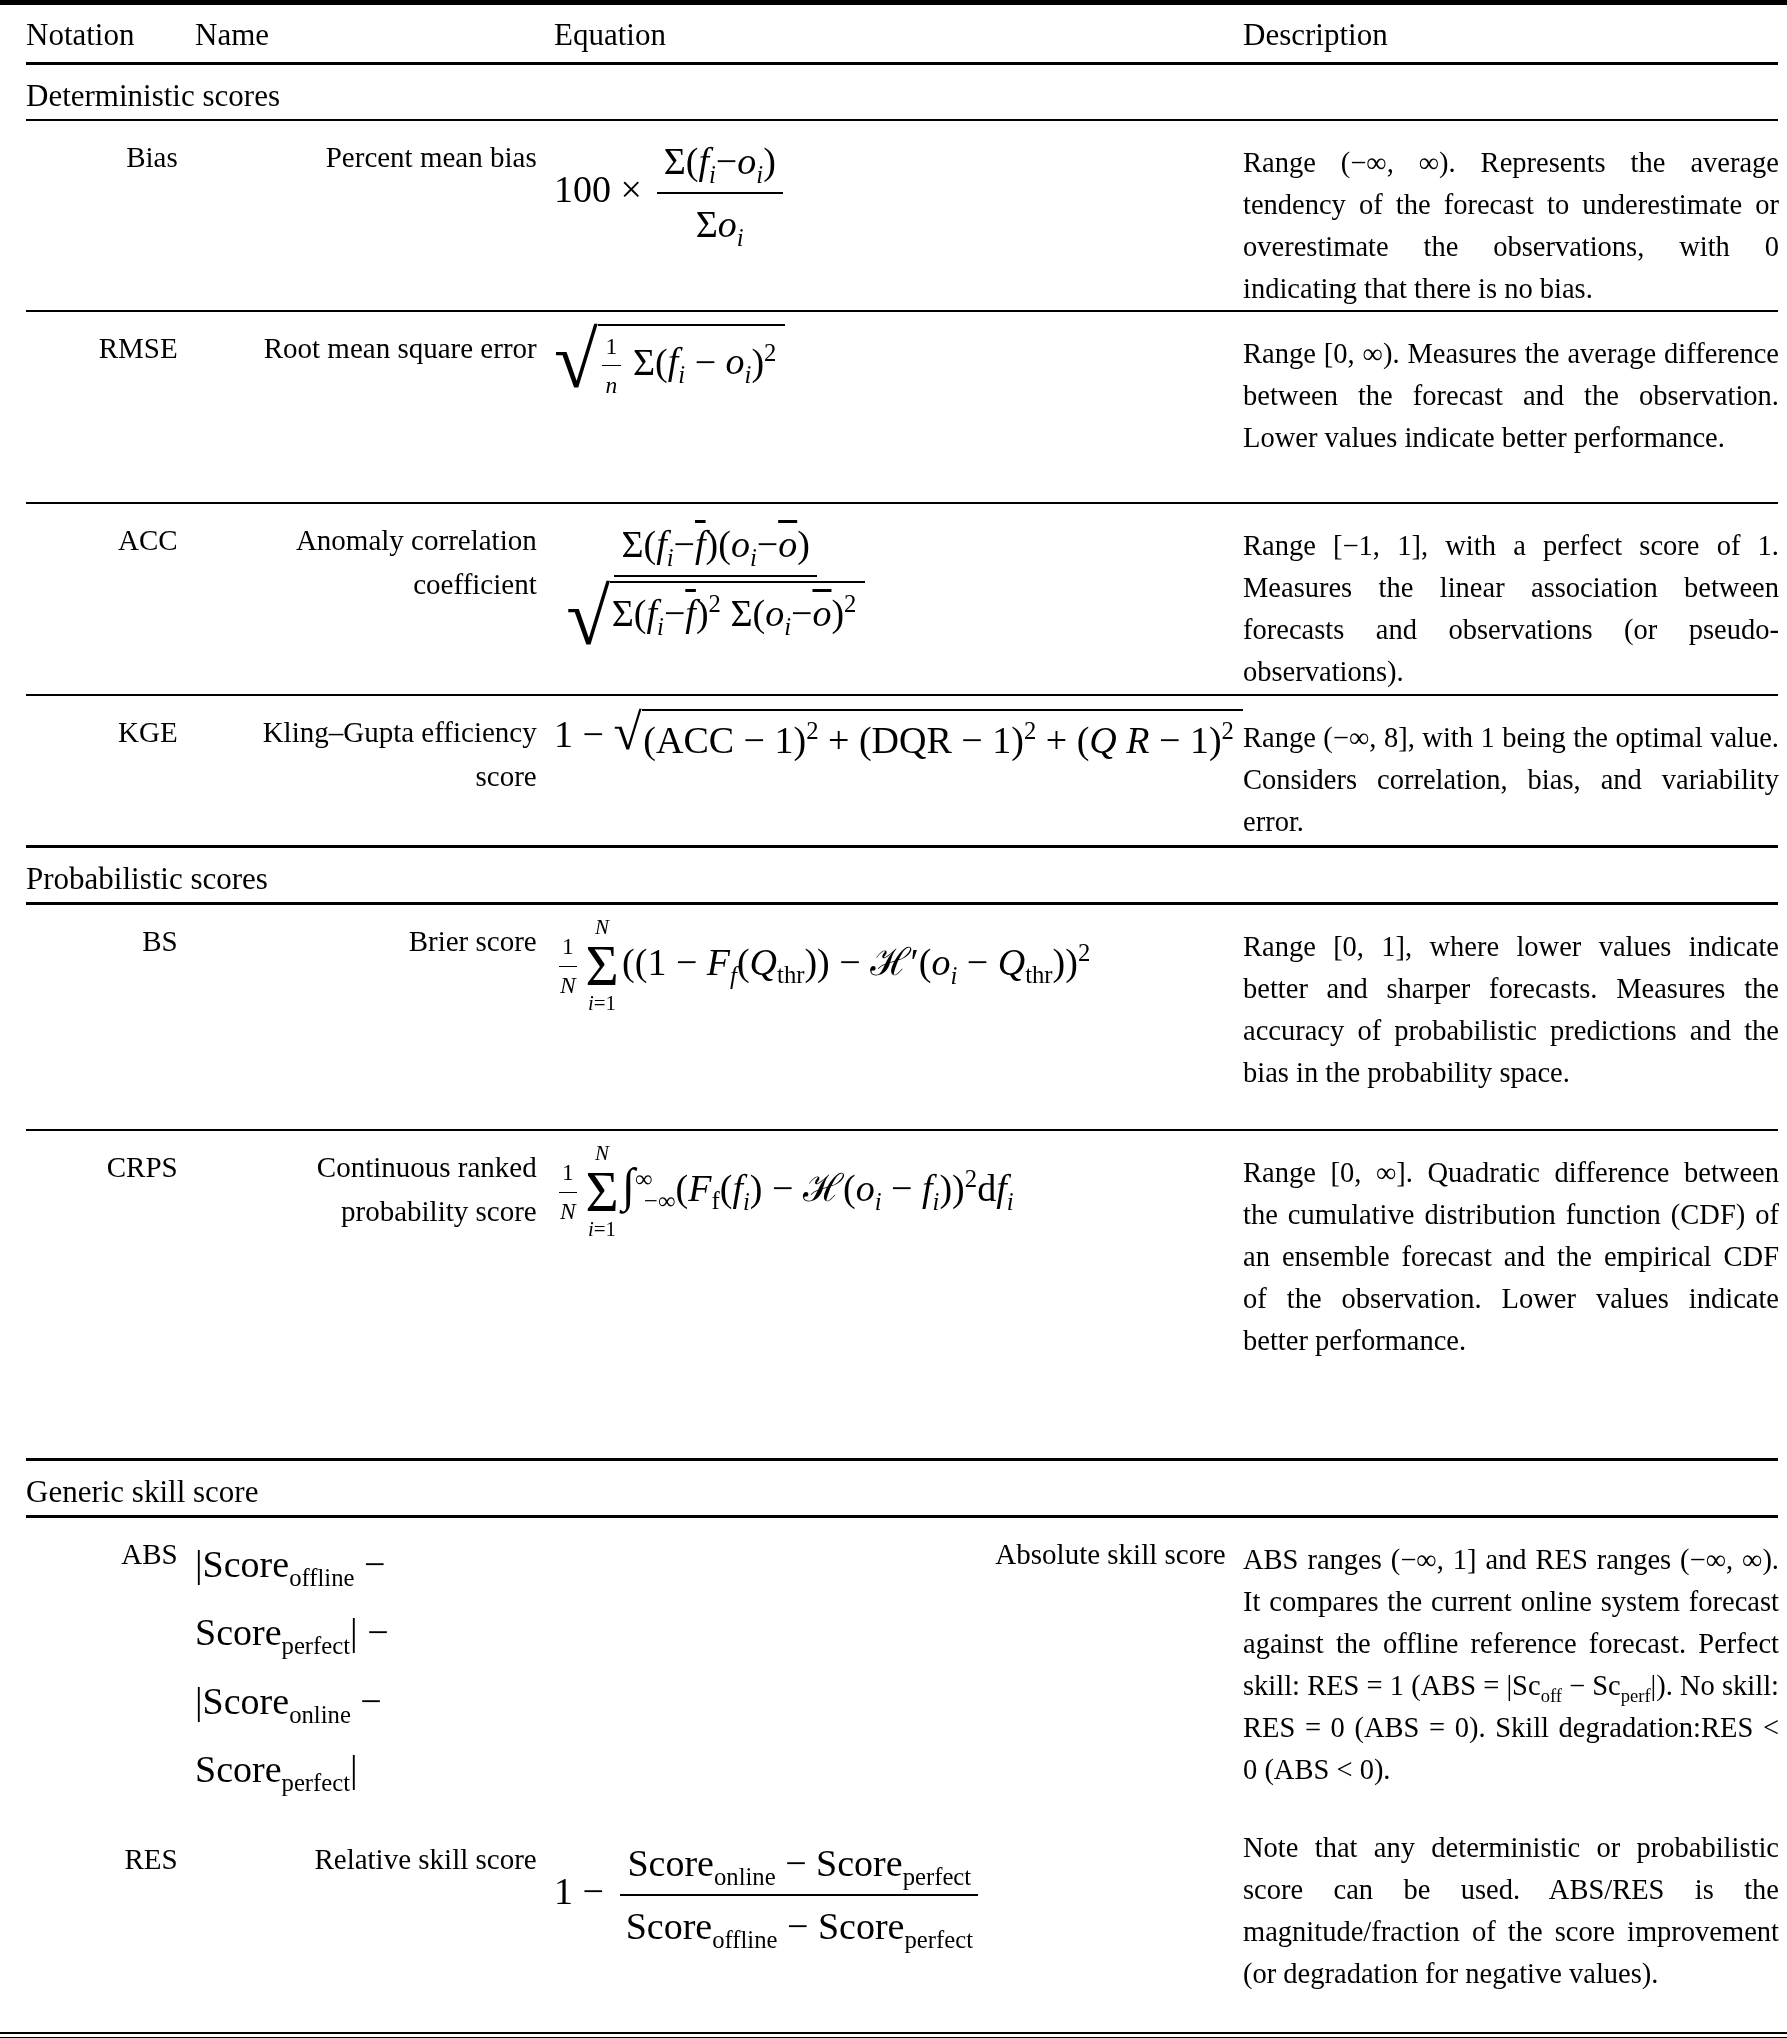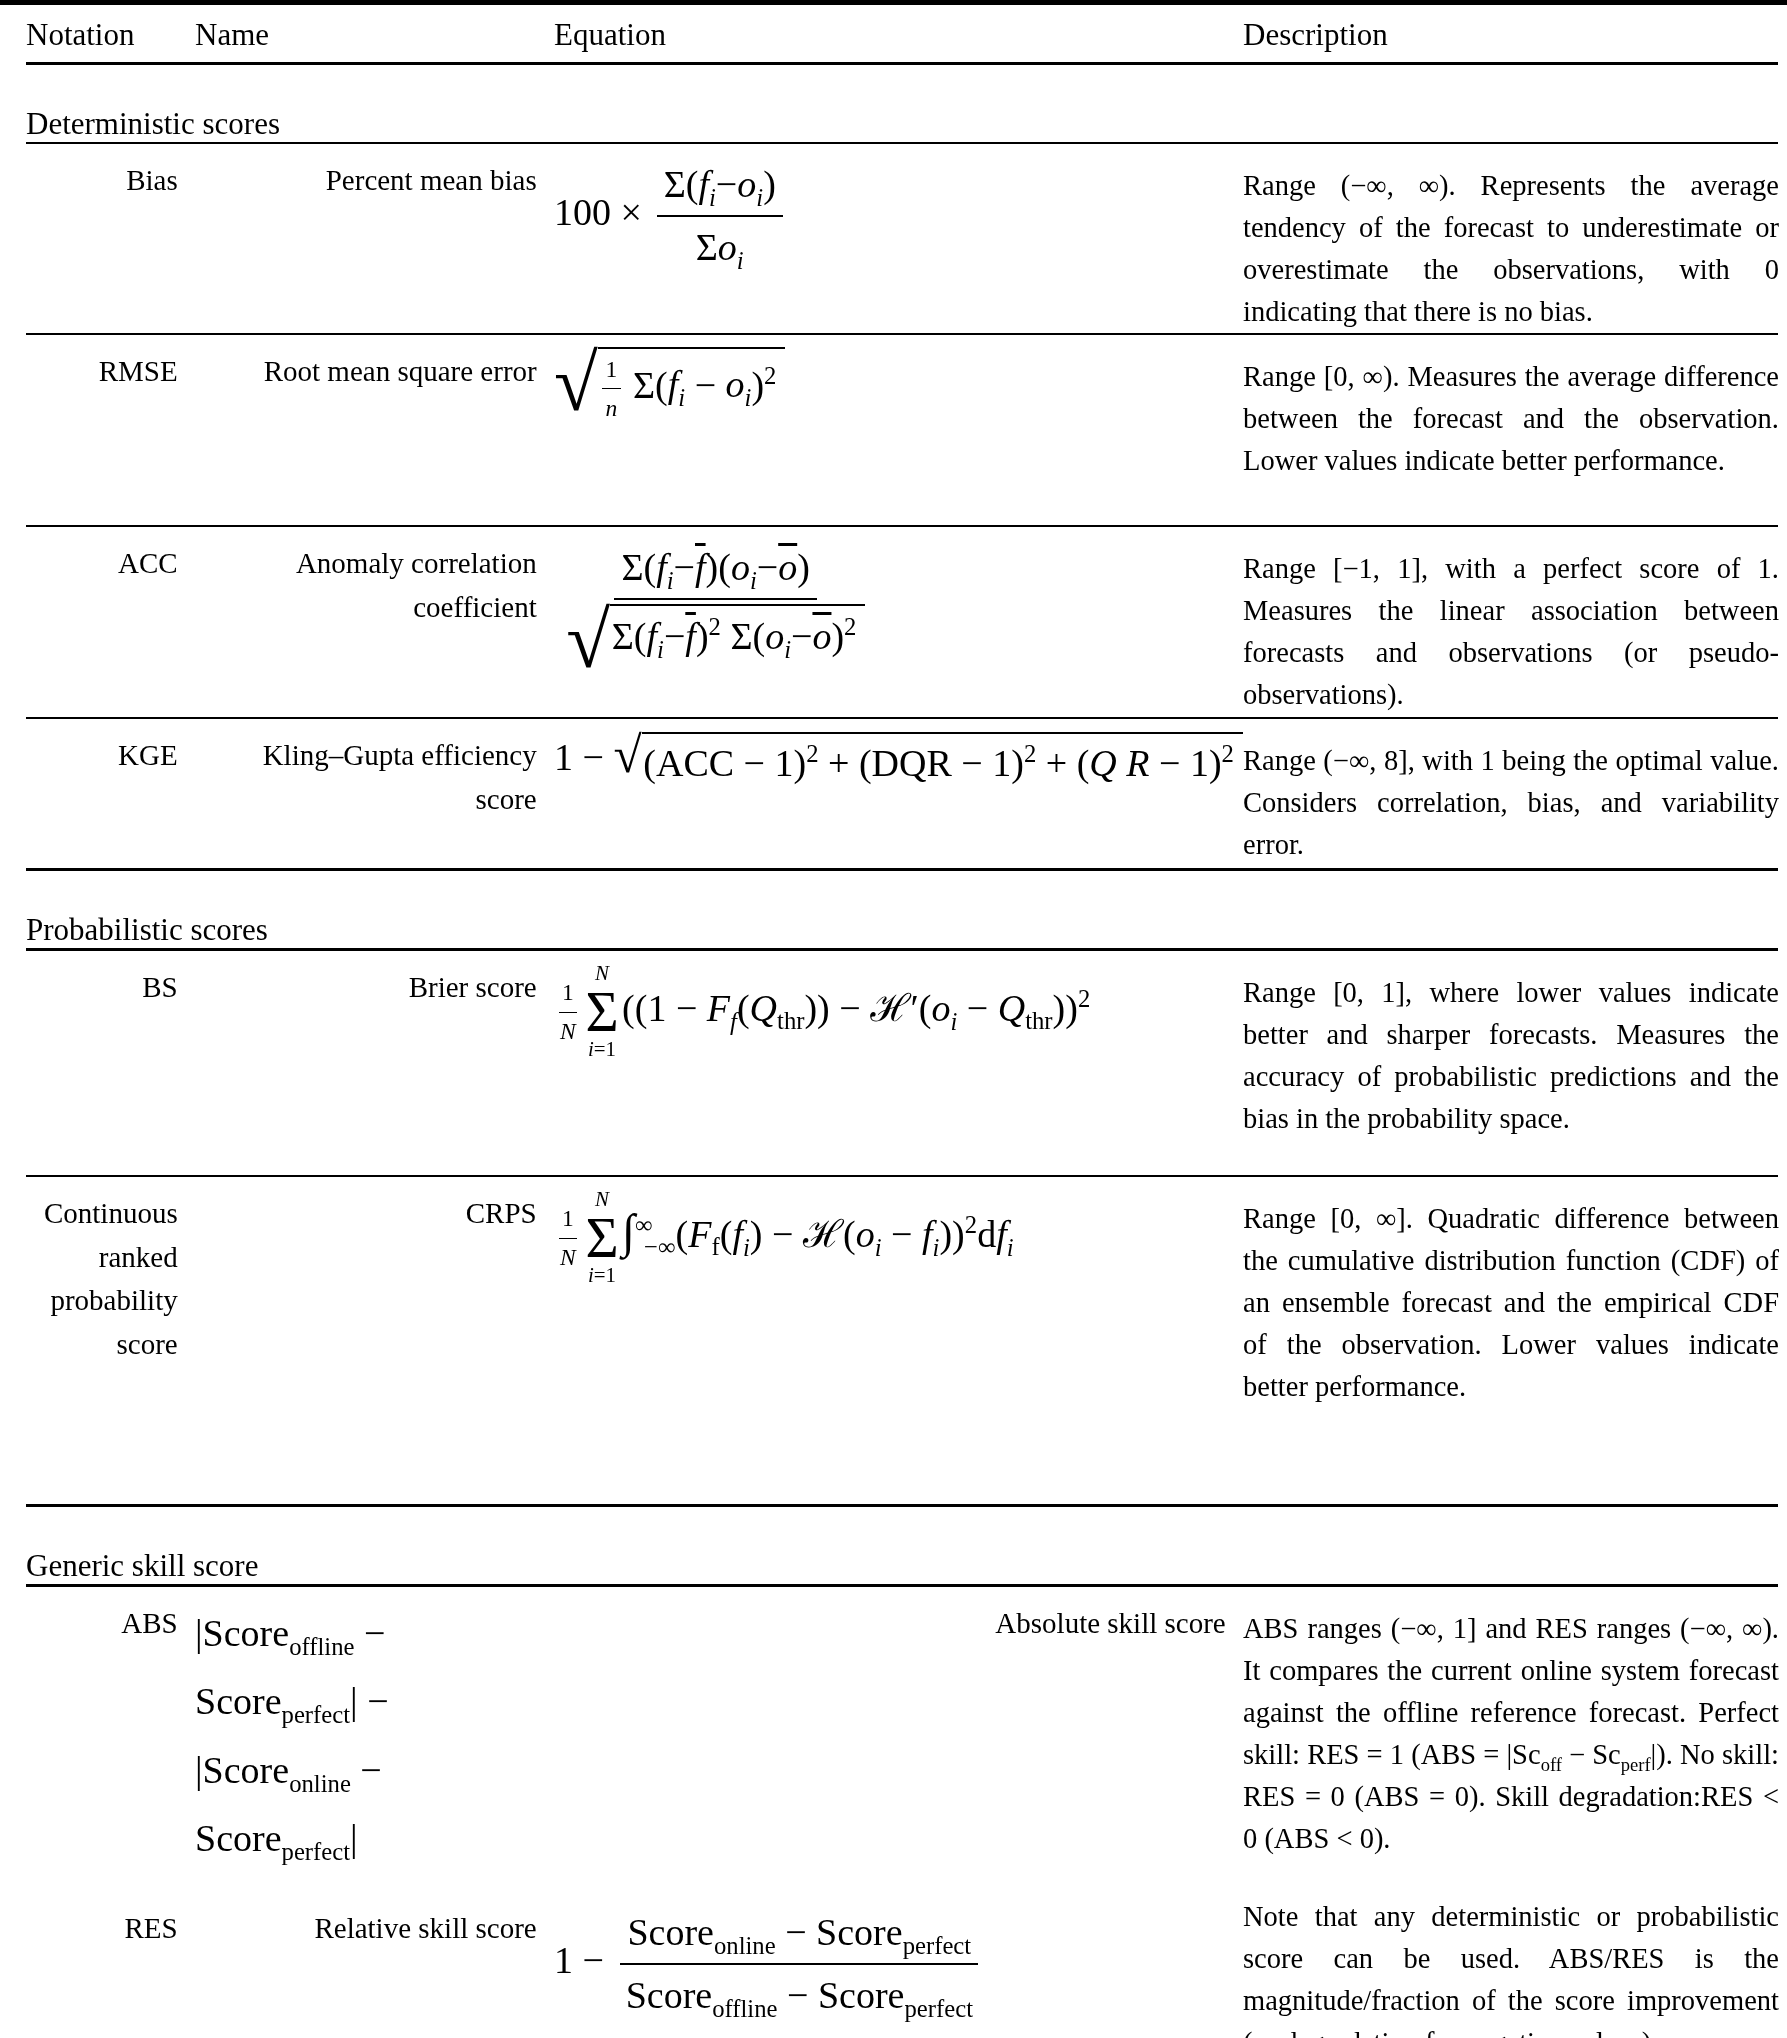--- a/index.html
+++ b/index.html
@@ -18,21 +18,21 @@
   }
   .row {
     display:grid;
     grid-template-columns:169px 359px 689px 536px;
     border-top:2.6px solid #000;
   }
   .row.first  { border-top:none; }
   .row.thick  { border-top-width:3.5px; }
   .row.no-rule{ border-top:none; }
   .section-row { display:block; border-top:3.5px solid #000; }
-  .section-label { font-size:31px; padding-top:13px;margin-top:28px; }
+  .section-label { font-size:31px; padding-top:13px; }
   .header-cell { font-size:31px; padding-top:12px; }
   .cell { min-width:0; }
   .notation, .name {
     font-size:29px; line-height:1.5;
     padding-top:15px; padding-right:17.3px;text-align:right;
   }
   .equation {
     font-size:38px; padding-top:12px; padding-right:21px;
     white-space:nowrap; line-height:1.4;
   }
@@ -147,22 +147,22 @@
           <span class="den"><i>N</i></span>
         </span><span class="sum">
           <span class="lt"><i>N</i></span>
           <span class="sg">Σ</span>
           <span class="lb"><i>i</i>=1</span>
         </span>((1 − <i>F<sub>f</sub></i>(<i>Q</i><sub>thr</sub>)) − ℋ′(<i>o<sub>i</sub></i> − <i>Q</i><sub>thr</sub>))<sup>2</sup></div>
     <div class="cell description">Range [0, 1], where lower values indicate better and sharper forecasts. Measures the accuracy of probabilistic predictions and the bias in the probability space.</div>
   </div>
 
   <div class="row" style="min-height:329px">
+    <div class="cell notation">CRPS</div>
     <div class="cell name">Continuous ranked probability score</div>
-    <div class="cell notation">CRPS</div>
     <div class="cell equation"><span class="sfrac">
           <span class="num">1</span>
           <span class="den"><i>N</i></span>
         </span><span class="sum">
           <span class="lt"><i>N</i></span>
           <span class="sg">Σ</span>
           <span class="lb"><i>i</i>=1</span>
         </span><span class="ints">∫</span><sup>∞</sup><sub class="il">−∞</sub>(<i>F</i><sub>f</sub>(<i>f<sub>i</sub></i>) − ℋ(<i>o<sub>i</sub></i> − <i>f<sub>i</sub></i>))<sup>2</sup>d<i>f<sub>i</sub></i></div>
     <div class="cell description">Range [0, ∞]. Quadratic difference between the cumulative distribution function (CDF) of an ensemble forecast and the empirical CDF of the observation. Lower values indicate better performance.</div>
   </div>

